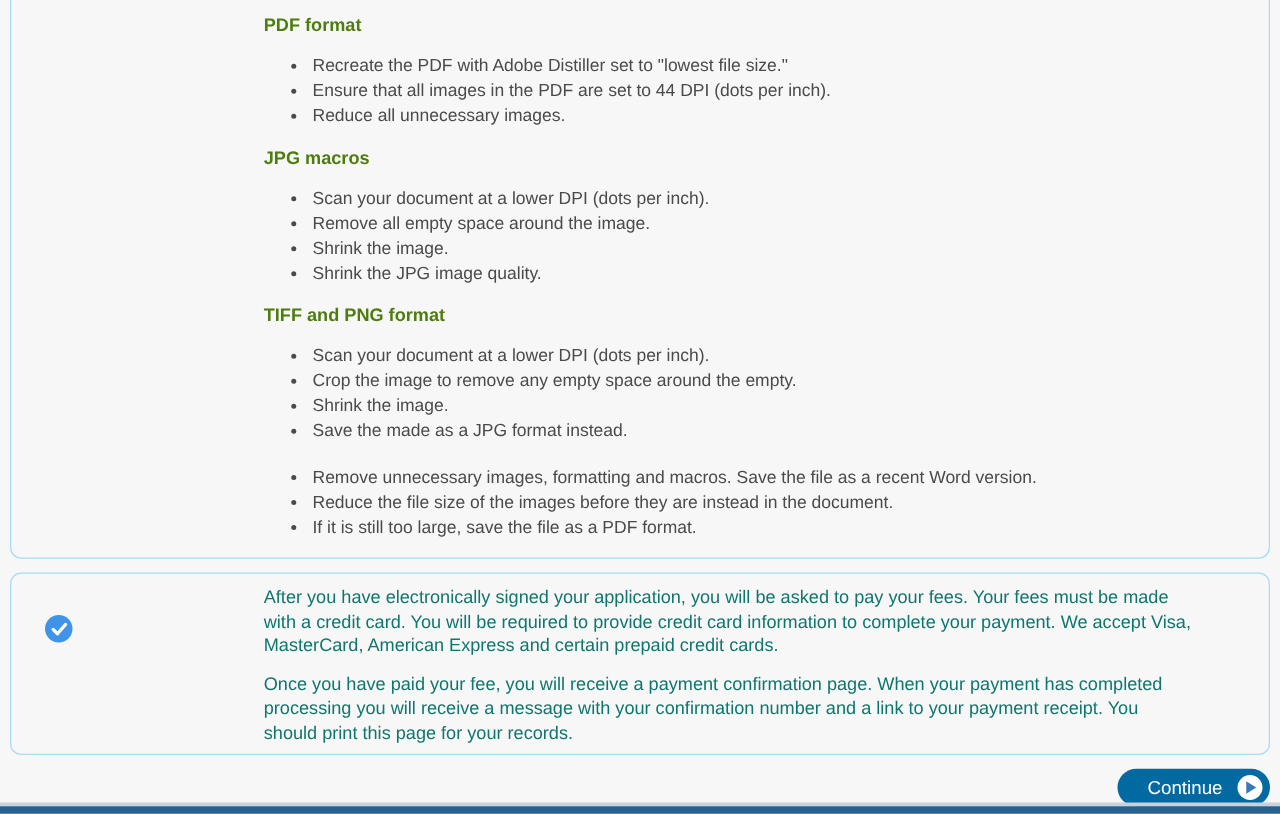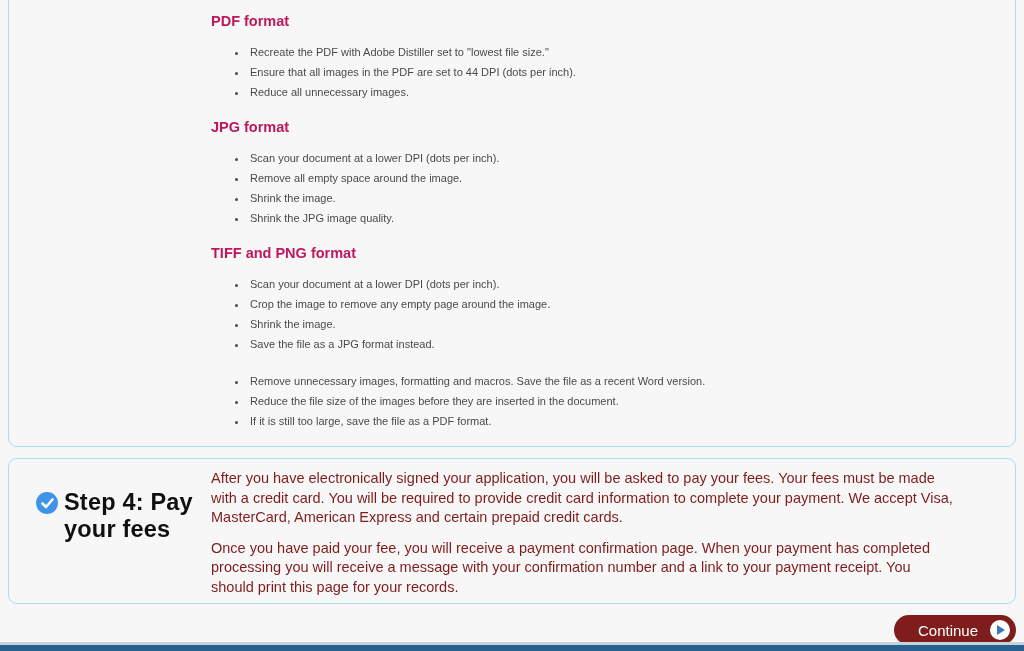--- a/index.html
+++ b/index.html
@@ -21,30 +21,30 @@
   .panel-instructions {
     top: -24px;
     height: 471px;
     padding: 36px 40px 0 202px;
   }
   .section-heading {
     margin: 0 0 0 0;
     padding-top: 0;
     font-size: 14.5px;
     font-weight: bold;
-    color: #be185d;
+    color: #4d7c0f;
   }
   .section-heading + ul { margin-top: 13px; }
   ul.bullet-list {
     margin: 13px 0 15px 0;
     padding-left: 37px;
     list-style: disc;
   }
   ul.bullet-list li {
-    font-size: 11px;
+    font-size: 14px;
     color: #4a4a4a;
     line-height: 20px;
     padding-left: 2px;
   }
   .section { margin-bottom: 17px; }
 
   
   .panel-step4 {
     top: 458px;
     height: 146px;
@@ -81,32 +81,32 @@
     letter-spacing: 0.2px;
   }
   .step4-right {
     flex: 1 1 auto;
     padding: 2px 62px 0 0;
   }
   .step4-right p {
     margin: 8px 0 11px 0;
     font-size: 14.5px;
     line-height: 19.5px;
-    color: #7f1d1d;
+    color: #0f766e;
   }
 
   
   .continue-button {
     position: absolute;
     top: 615px;
     right: 8px;
     height: 30px;
     border: none;
     border-radius: 15px;
-    background: #7f1d1d;
+    background: #0369a1;
     color: #ffffff;
     display: flex;
     align-items: center;
     padding: 0 6px 0 24px;
     cursor: pointer;
     font-family: "Liberation Sans", sans-serif;
   }
   .continue-label {
     font-size: 15px;
     color: #ffffff;
@@ -152,58 +152,57 @@
   <div class="section">
     <h4 class="section-heading">PDF format</h4>
     <ul class="bullet-list">
       <li>Recreate the PDF with Adobe Distiller set to "lowest file size."</li>
       <li>Ensure that all images in the PDF are set to 44 DPI (dots per inch).</li>
       <li>Reduce all unnecessary images.</li>
     </ul>
   </div>
 
   <div class="section">
-    <h4 class="section-heading">JPG format</h4>
+    <h4 class="section-heading">JPG macros</h4>
     <ul class="bullet-list">
       <li>Scan your document at a lower DPI (dots per inch).</li>
       <li>Remove all empty space around the image.</li>
       <li>Shrink the image.</li>
       <li>Shrink the JPG image quality.</li>
     </ul>
   </div>
 
   <div class="section">
     <h4 class="section-heading">TIFF and PNG format</h4>
     <ul class="bullet-list">
       <li>Scan your document at a lower DPI (dots per inch).</li>
-      <li>Crop the image to remove any empty page around the image.</li>
+      <li>Crop the image to remove any empty space around the empty.</li>
       <li>Shrink the image.</li>
-      <li>Save the file as a JPG format instead.</li>
+      <li>Save the made as a JPG format instead.</li>
     </ul>
   </div>
 
   <div class="section">
     <ul class="bullet-list">
       <li>Remove unnecessary images, formatting and macros. Save the file as a recent Word version.</li>
-      <li>Reduce the file size of the images before they are inserted in the document.</li>
+      <li>Reduce the file size of the images before they are instead in the document.</li>
       <li>If it is still too large, save the file as a PDF format.</li>
     </ul>
   </div>
 
 </div>
 
 <div class="panel panel-step4">
   <div class="step4-left">
     <div class="step4-title-row">
       <span class="check-icon">
         <svg width="13" height="11" viewBox="0 0 13 11">
           <polyline points="1.5,5.5 5,9 11.5,1.5" fill="none" stroke="#ffffff" stroke-width="2.6" stroke-linecap="round" stroke-linejoin="round"></polyline>
         </svg>
       </span>
-      <h2 class="step4-title">Step 4: Pay your fees</h2>
     </div>
   </div>
   <div class="step4-right">
     <p>After you have electronically signed your application, you will be asked to pay your fees. Your fees must be made with a credit card. You will be required to provide credit card information to complete your payment. We accept Visa, MasterCard, American Express and certain prepaid credit cards.</p>
     <p>Once you have paid your fee, you will receive a payment confirmation page.  When your payment has completed processing  you will receive a message with your confirmation number and a link to your payment receipt.  You should print this page for your records.</p>
   </div>
 </div>
 
 <button class="continue-button">
   <span class="continue-label">Continue</span>

